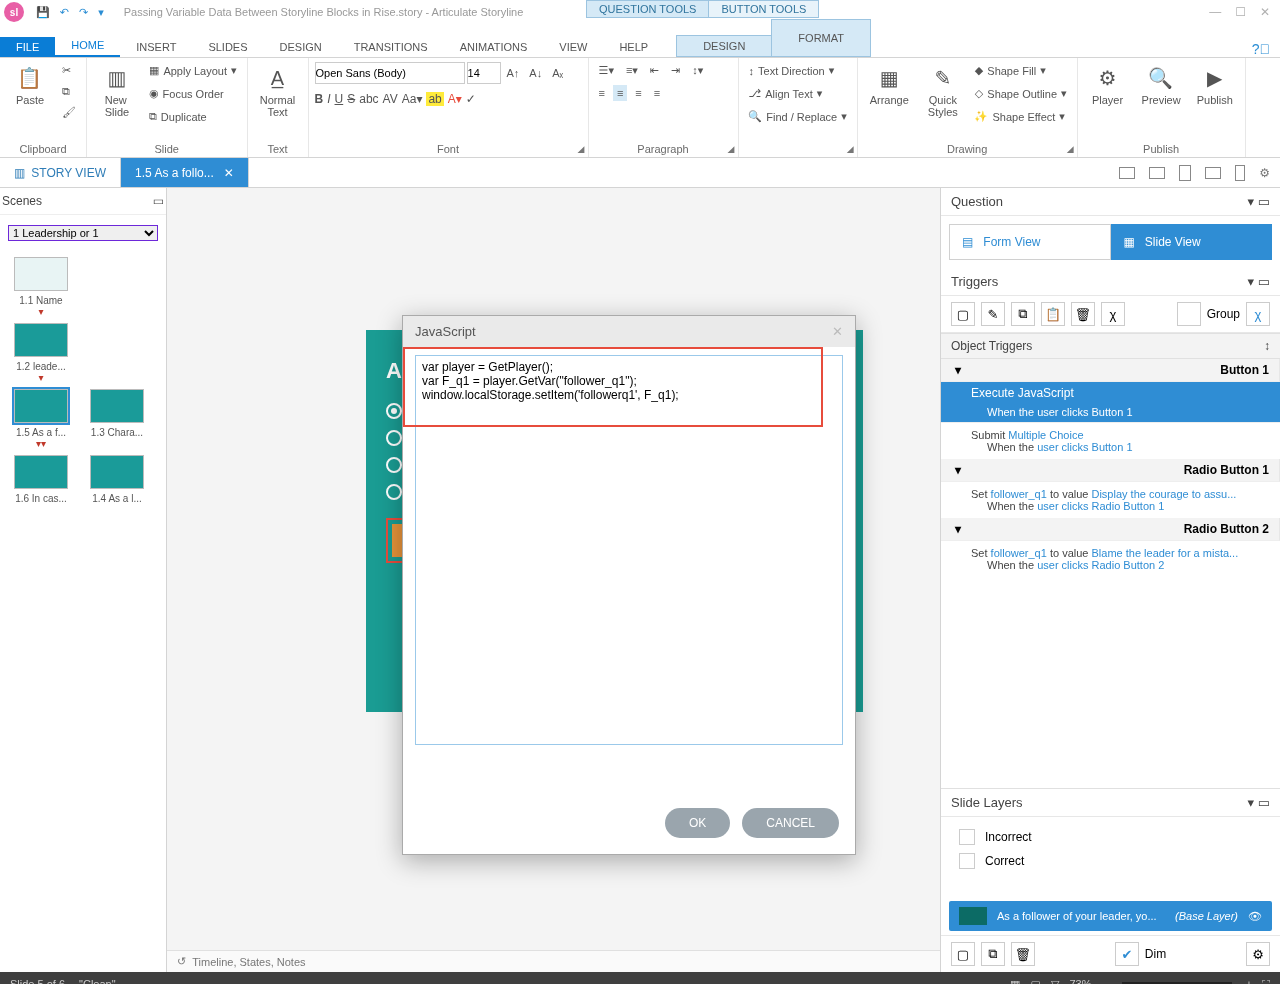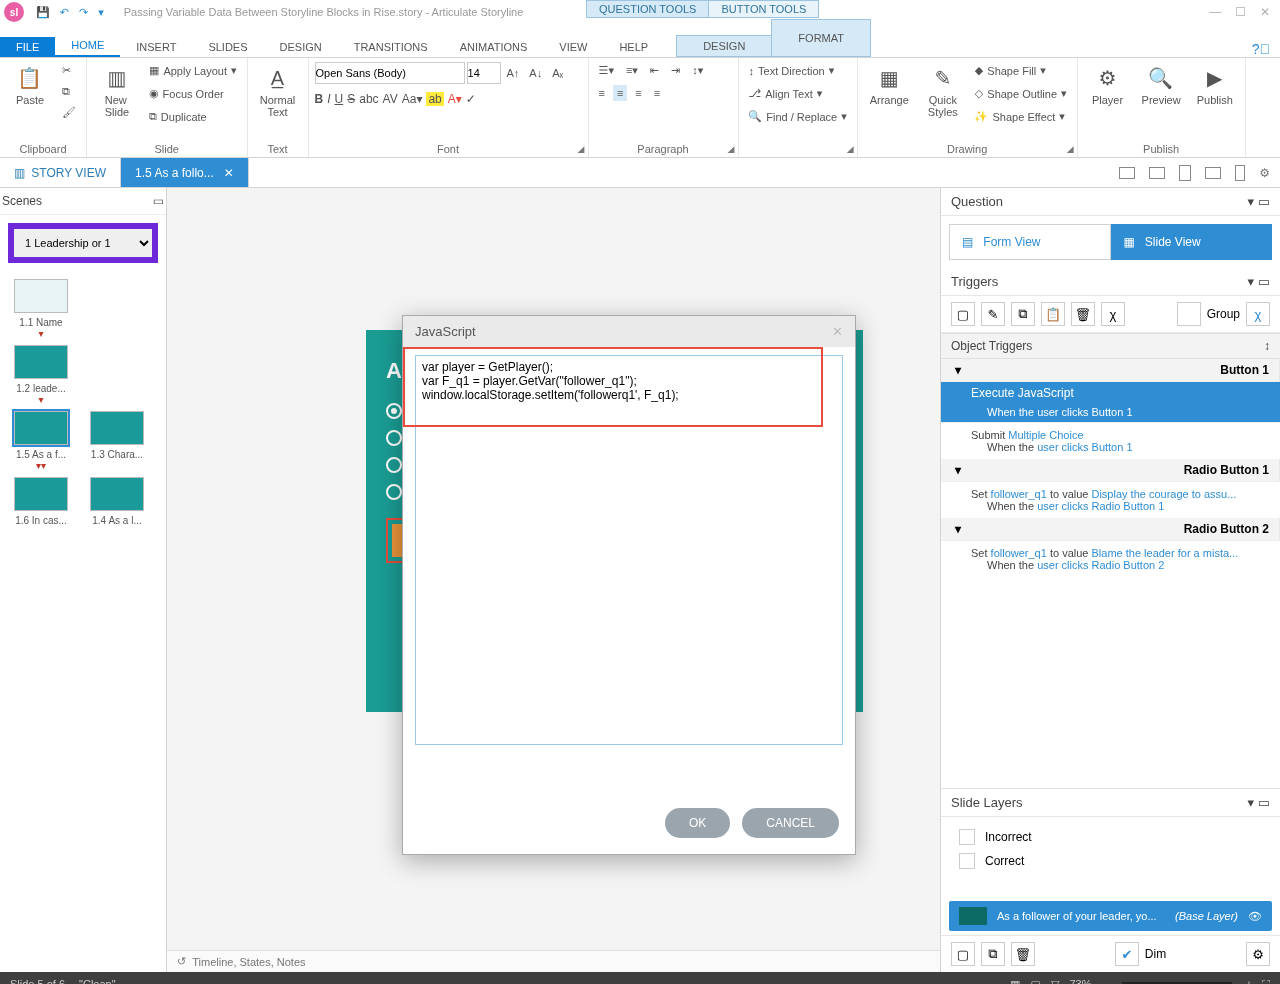--- a/index.html
+++ b/index.html
@@ -44,21 +44,21 @@
 .viewtabs .vtab { padding:6px 14px; color:#2f7db7; border-right:1px solid #d4d4d4; display:flex; align-items:center; gap:6px; cursor:pointer;}
 .viewtabs .vtab.active { background:#2f8dd4; color:#fff; }
 .viewtabs .right-icons { margin-left:auto; display:flex; align-items:center; gap:14px; padding-right:10px; color:#777;}
 .vi { width:16px; height:12px; border:1.5px solid #888; display:inline-block; }
 
 
 .main { display:flex; height:calc(984px - 24px - 22px - 100px - 30px - 24px); }
 .scenes-panel { width:167px; border-right:1px solid #d4d4d4; background:#fff; display:flex; flex-direction:column;}
 .panel-hdr { padding:6px 2px; font-size:12px; color:#444; display:flex; justify-content:space-between; border-bottom:1px solid #eee;}
 .scene-sel { margin:8px; }
-.scene-sel select { width:100%; font-size:11px; padding:7px; border:6px solid #6d28d9;}
+.scene-sel select { width:100%; font-size:11px; padding:0; border:1px solid #6d28d9;}
 .thumbs { padding:8px 6px; display:flex; flex-wrap:wrap; gap:6px; overflow:auto;}
 .thumb { width:70px; text-align:center; font-size:10px; color:#555;}
 .thumb .tb { width:54px; height:34px; margin:0 auto 4px; border:1px solid #bbb; background:#1a9b99; position:relative;}
 .thumb.sel .tb { outline:2px solid #2f8dd4; }
 .thumb .arr { font-size:10px; color:#c0392b; }
 
 
 .canvas-wrap { flex:1; background:#f4f4f4; position:relative; overflow:hidden; display:flex; flex-direction:column;}
 .canvas-stage { flex:1; position:relative; }
 .slide { position:absolute; left:199px; top:142px; width:497px; height:382px; background:#1a9c93; color:#fff; padding:28px 20px 20px;}

